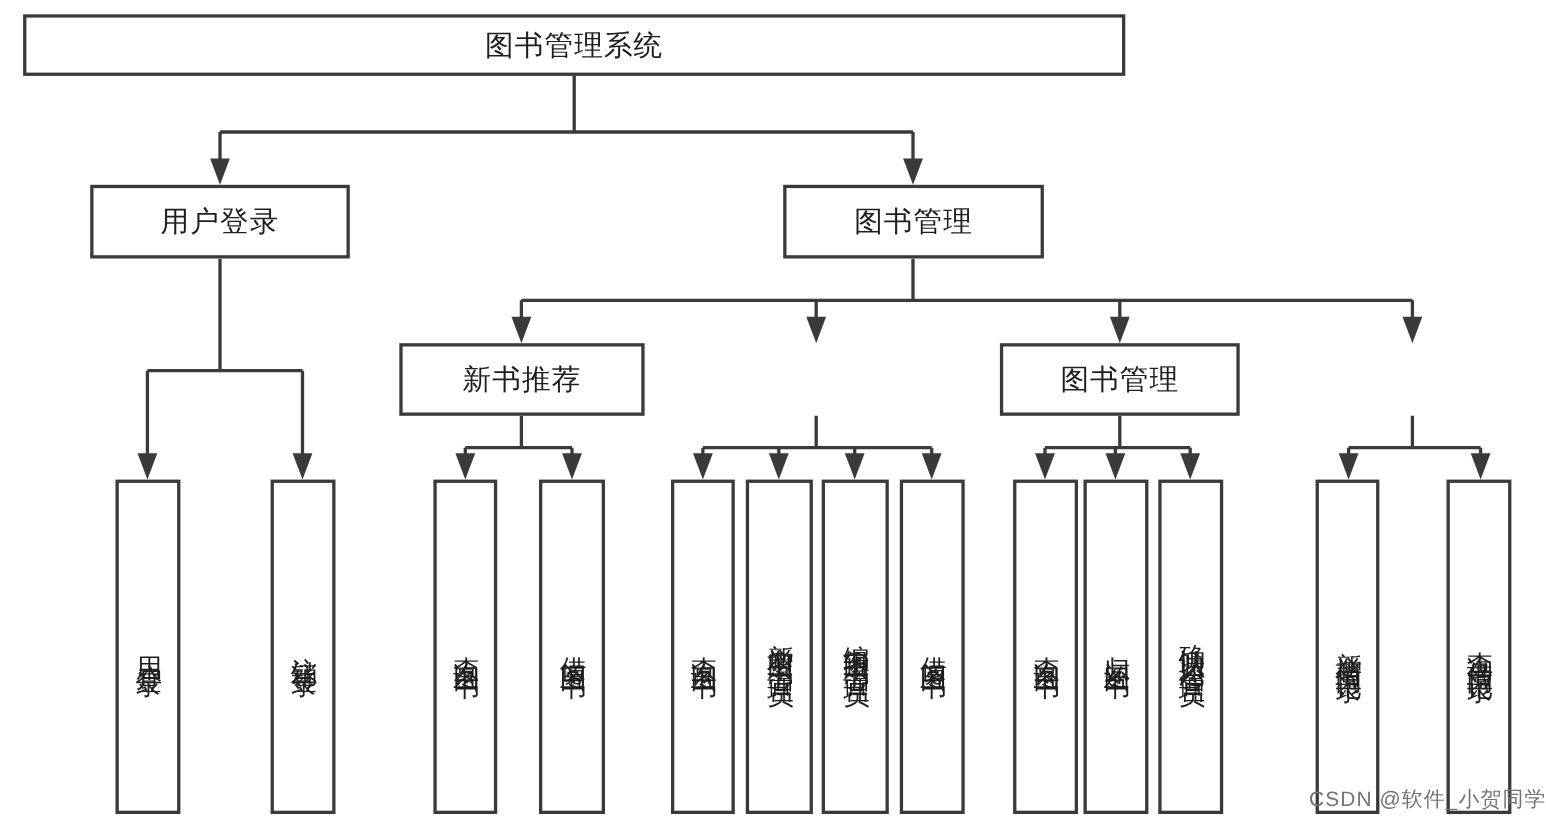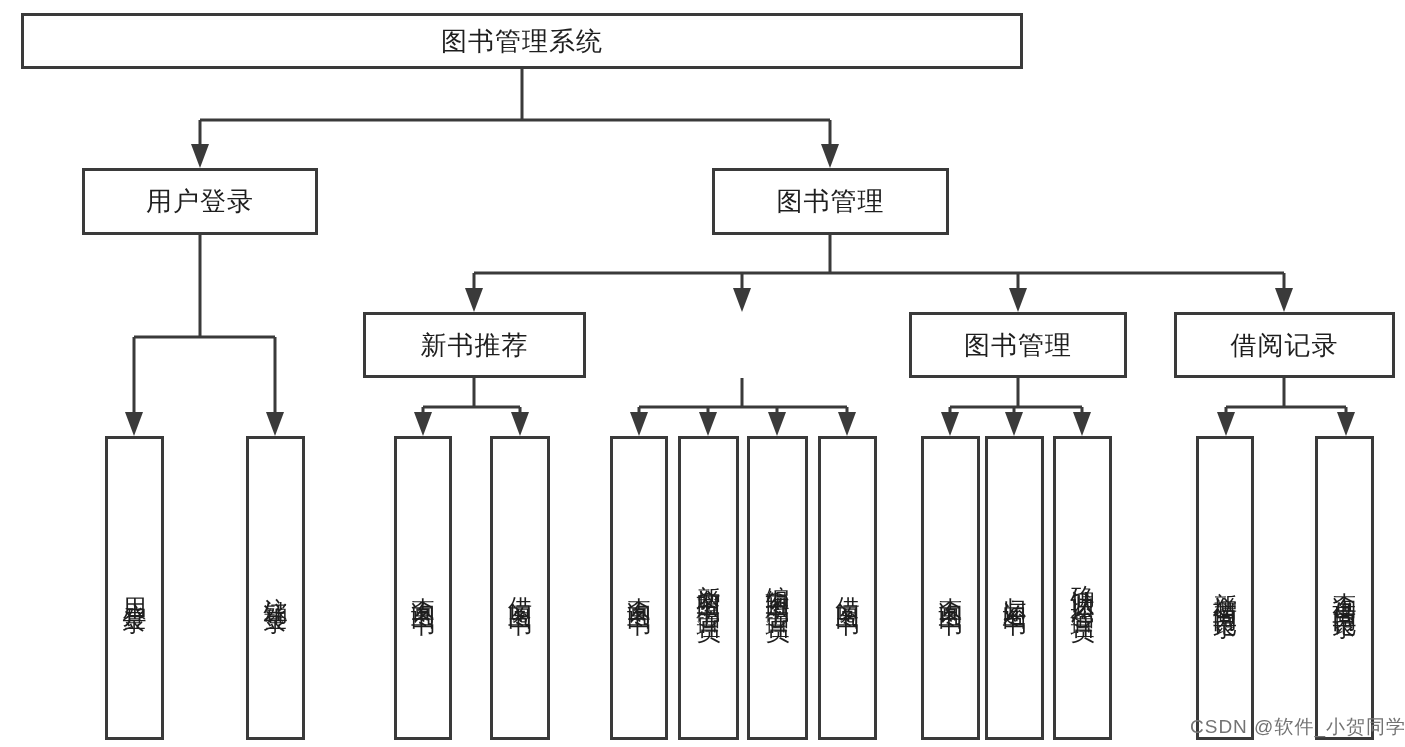--- a/index.html
+++ b/index.html
@@ -72,23 +72,20 @@
   <div class="box" style="left:712px;top:168px;width:237px;height:67px">
     <span class="hlbl">图书管理</span>
   </div>
 
   <div class="box" style="left:363px;top:312px;width:223px;height:66px">
     <span class="hlbl">新书推荐</span>
   </div>
   <div class="box" style="left:909px;top:312px;width:218px;height:66px">
     <span class="hlbl">图书管理</span>
   </div>
-  <div class="box" style="left:1174px;top:312px;width:221px;height:66px">
-    <span class="hlbl">借阅记录</span>
-  </div>
 
   <div class="box" style="left:105px;top:436px;width:59px;height:304px">
     <span class="vlbl">用户登录</span>
   </div>
   <div class="box" style="left:246px;top:436px;width:59px;height:304px">
     <span class="vlbl">注销登录</span>
   </div>
 
   <div class="box" style="left:394px;top:436px;width:58px;height:304px">
     <span class="vlbl">查询图书</span>

